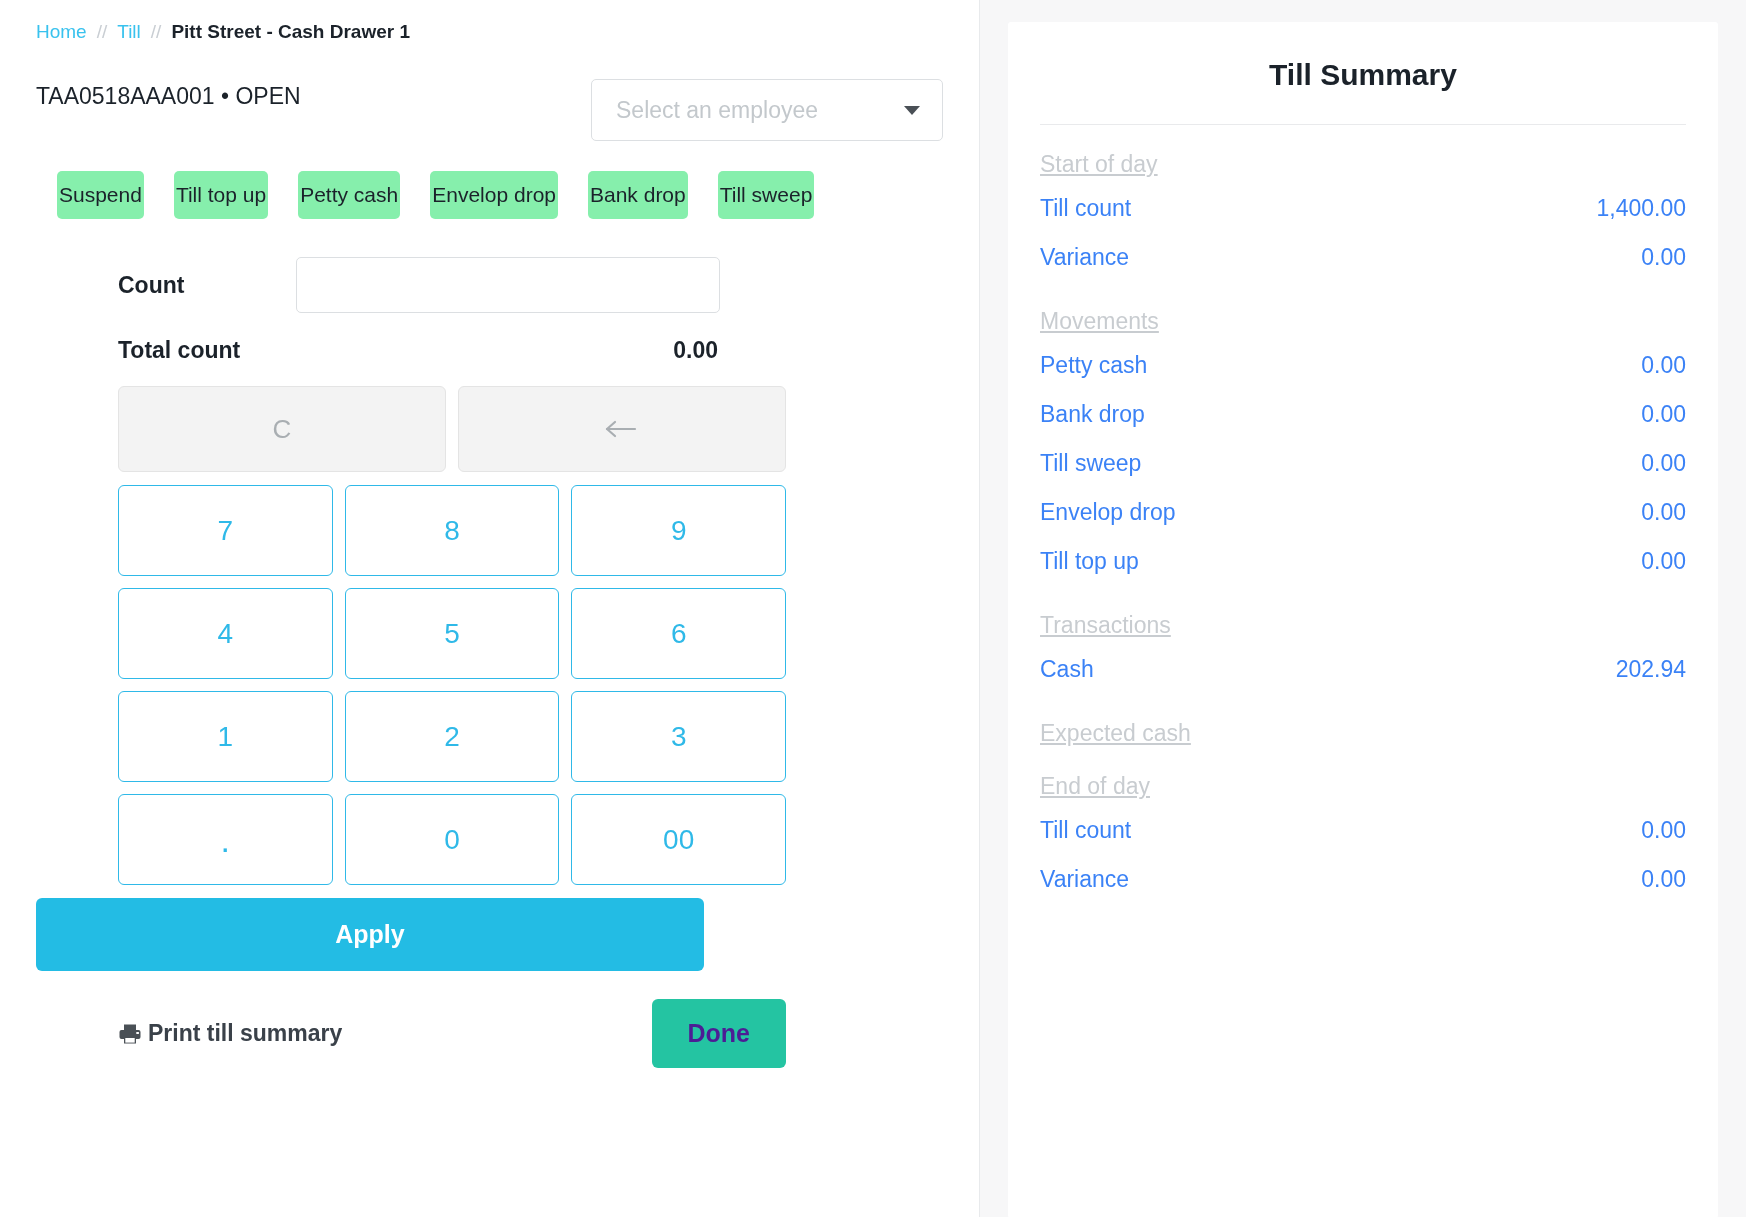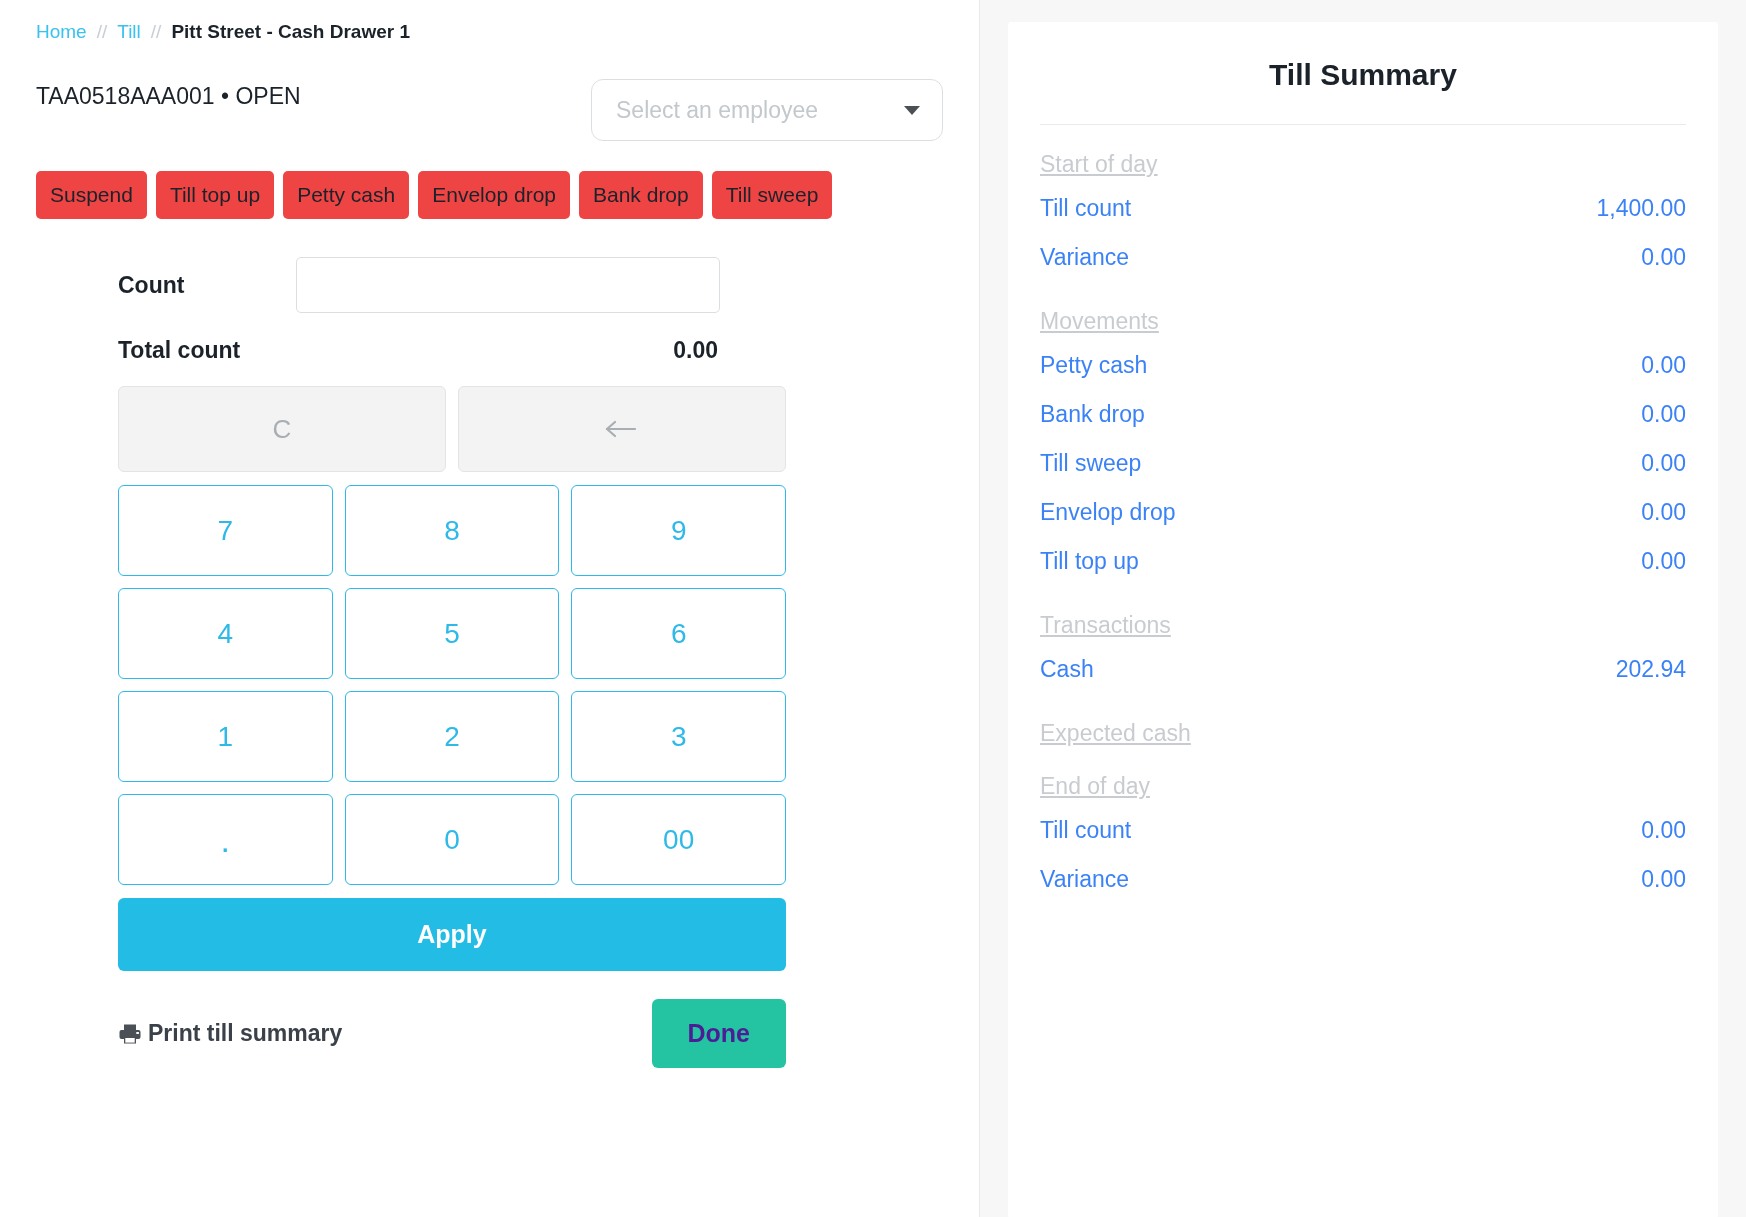--- a/index.html
+++ b/index.html
@@ -78,21 +78,21 @@
     font-size: 23px;
     color: #1b222a;
     margin-top: 14px;
     font-weight: 400;
   }
 
   .employee-select {
     width: 352px;
     height: 62px;
     border: 1px solid #dcdfe2;
-    border-radius: 12px;
+    border-radius: 5px;
     background: #ffffff;
     display: flex;
     align-items: center;
     padding: 0 16px 0 24px;
     margin-top: 10px;
     cursor: pointer;
   }
   .employee-select .placeholder {
     flex: 1;
     font-size: 23px;
@@ -107,30 +107,31 @@
   }
 
   
   .action-row {
     display: flex;
     gap: 9px;
     margin-top: 30px;
     flex-wrap: nowrap;
   }
   .action-btn {
-    background: #ef4444;
+    background: #86efac;
     border: none;
     border-radius: 5px;
     font-family: inherit;
     font-size: 21px;
     color: #1b222a;
-    padding: 10px 14px;
+    padding: 10px 2px;
     cursor: pointer;
     white-space: nowrap;
     line-height: 1.35;
+    margin-left: 21px;
   }
 
   
   .count-row {
     display: flex;
     align-items: center;
     margin-top: 38px;
     padding-left: 82px;
   }
   .count-label {
@@ -214,21 +215,20 @@
     color: #2fb9e8;
     cursor: pointer;
     font-family: inherit;
     line-height: 1;
   }
   .key-num.dot { font-size: 34px; }
 
   .apply-btn {
     width: 668px;
     height: 73px;
-    margin-left: 82px;
     margin-top: 13px;
     background: #23bce4;
     border: none;
     border-radius: 6px;
     color: #ffffff;
     font-size: 25px;
     font-weight: bold;
     font-family: inherit;
     cursor: pointer;
   }

